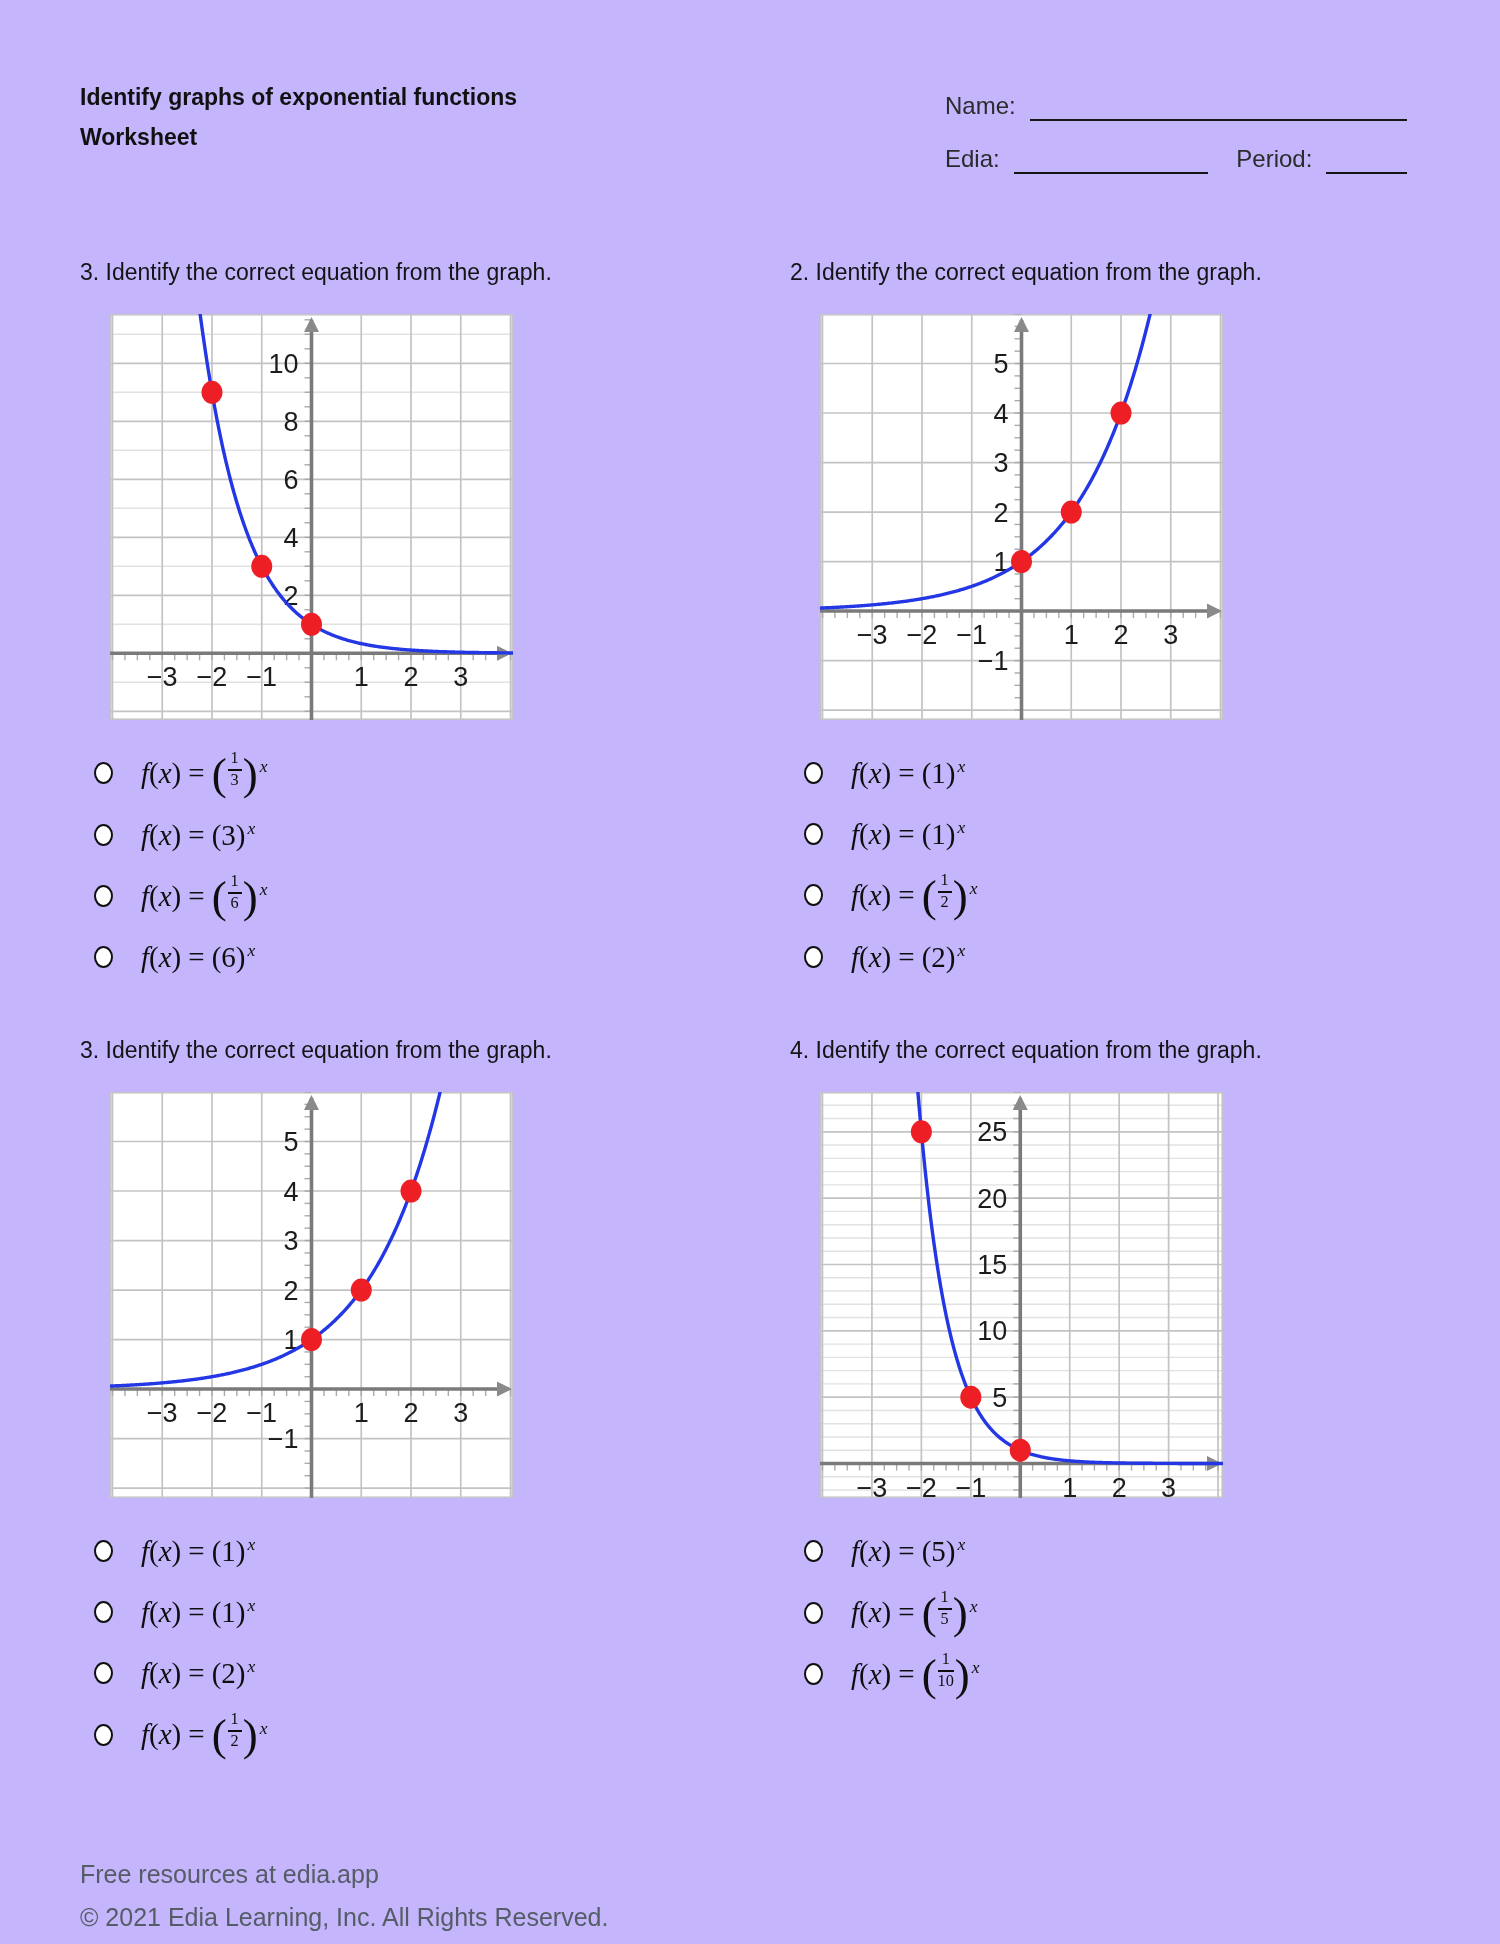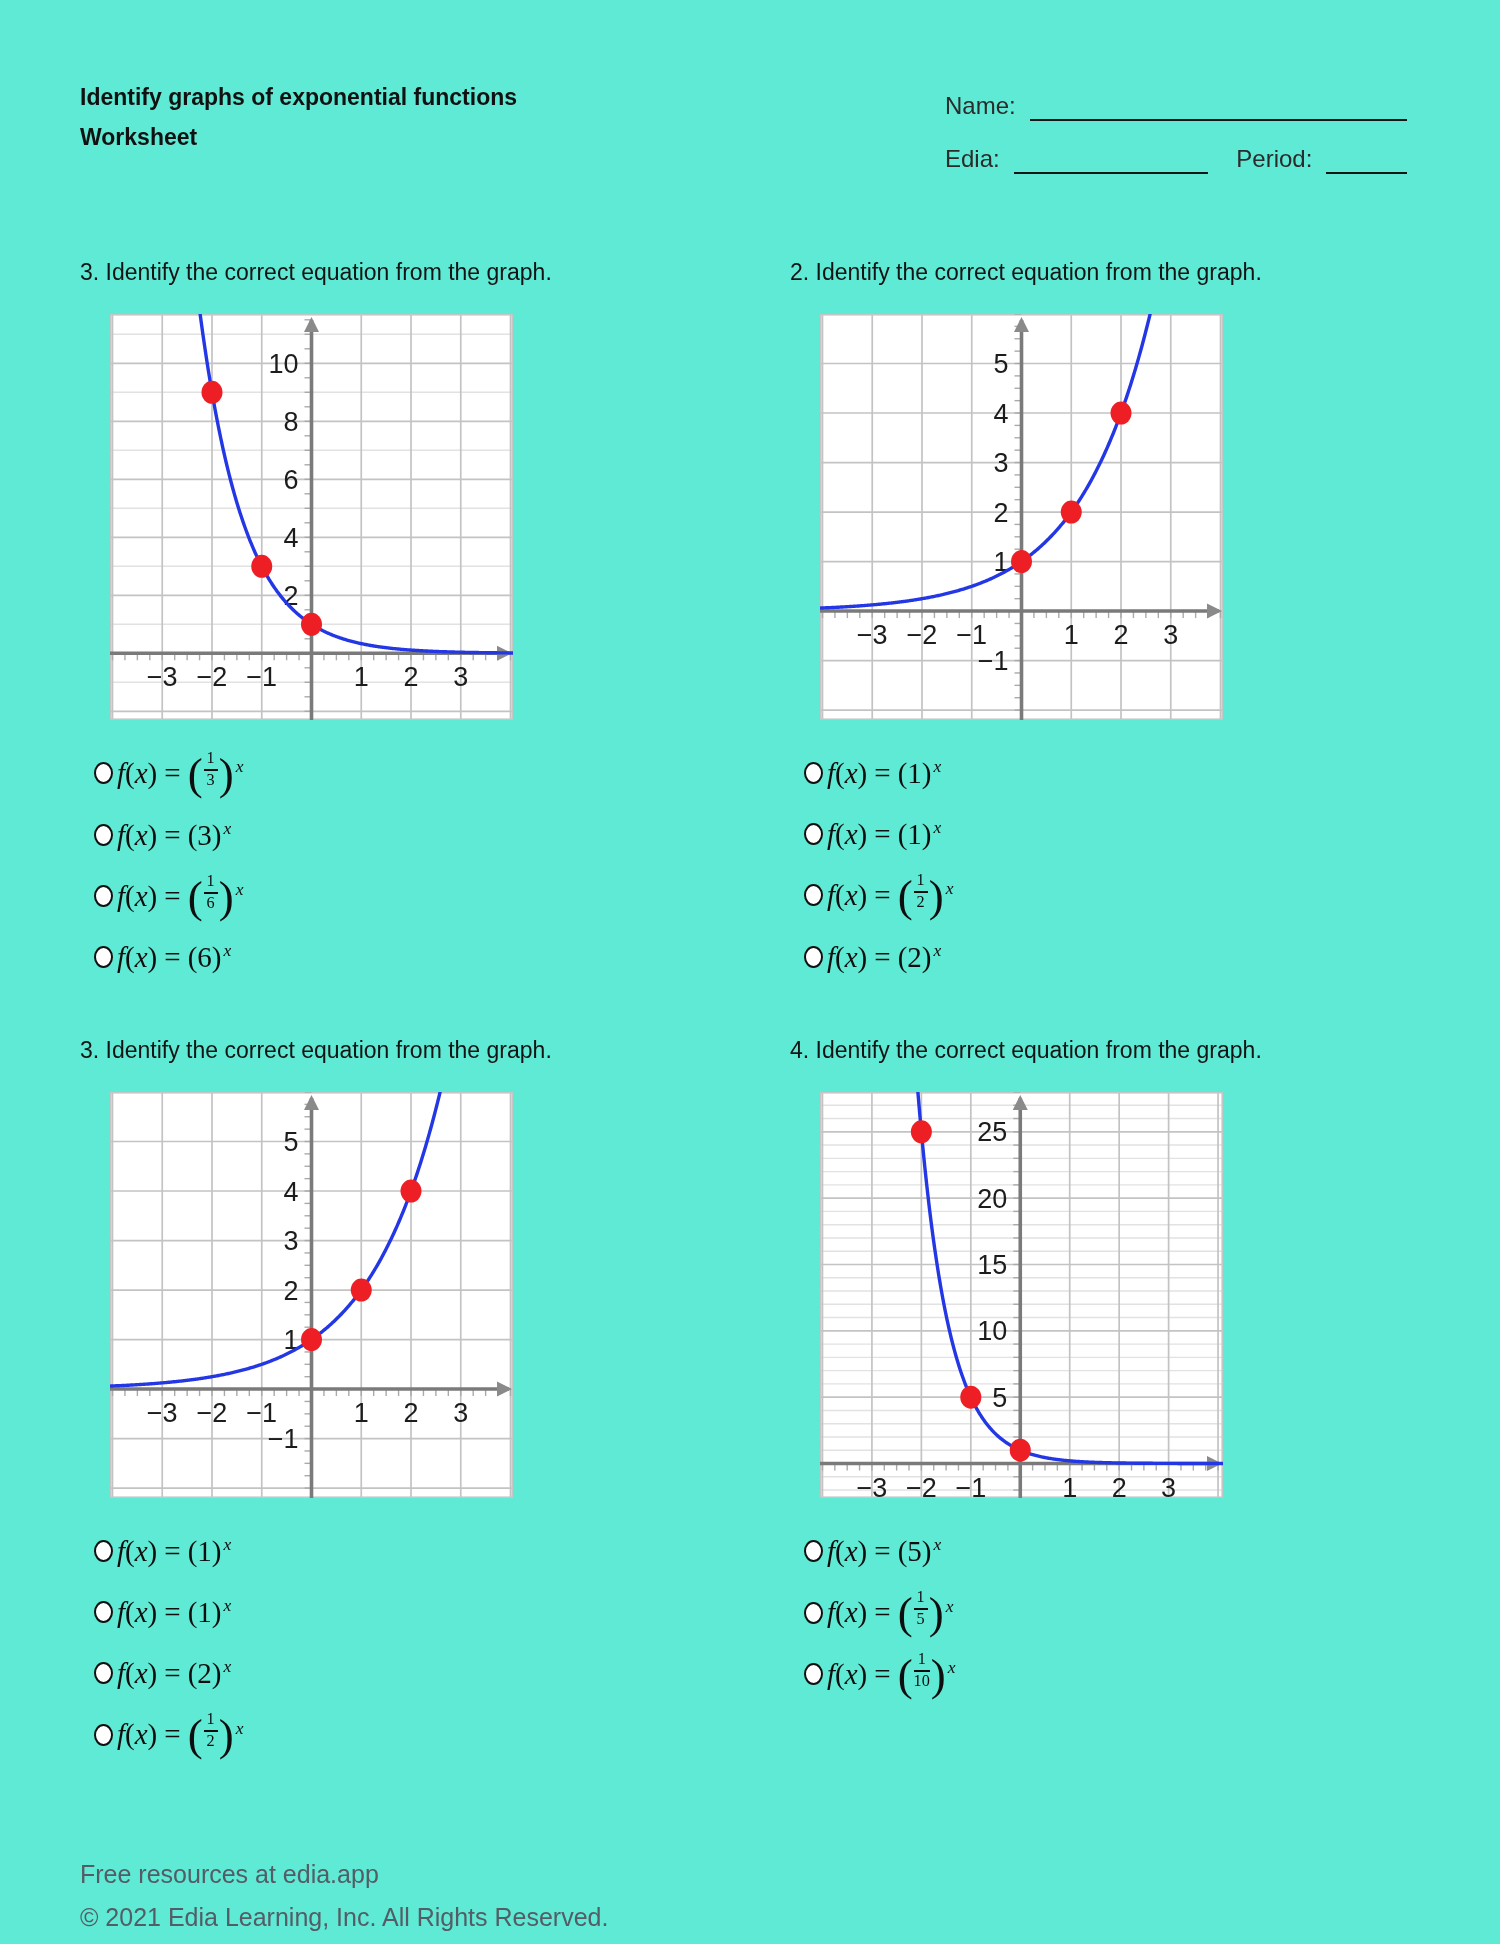--- a/index.html
+++ b/index.html
@@ -1,20 +1,20 @@
 <!DOCTYPE html>
 <html><head>
 <meta charset="utf-8">
 <style>
   html,body{margin:0;padding:0;background:#ffffff;}
   .page{
     position:relative;
     width:1500px;
     height:1944px;
-    background:#5eead4;
+    background:#c4b5fd;
     font-family:"Liberation Sans","DejaVu Sans",sans-serif;
     color:#141414;
     overflow:hidden;
   }
   
   .title-block{position:absolute;left:80px;top:86px;}
   .title-line{font-size:23px;font-weight:bold;color:#111;line-height:1;}
   .title-line.second{margin-top:17px;}
   .id-block{position:absolute;left:945px;top:92px;width:462px;font-size:24px;color:#2b2b2b;}
   .id-row{display:flex;align-items:flex-end;}
@@ -26,21 +26,21 @@
   .id-label{line-height:1.2;}
   .id-label.period{margin-left:28px;}
   
   .qgrid{
     position:absolute;left:80px;top:256px;width:1360px;
     display:grid;grid-template-columns:648px 648px;column-gap:62px;row-gap:54px;
   }
   .prompt{font-size:23px;font-weight:400;color:#141414;line-height:32px;margin:0;}
   .graph-wrap{width:403px;height:406px;margin:26px 0 0 30px;}
   .options{margin:30px 0 0 14px;display:flex;flex-direction:column;gap:15px;}
-  .option{display:flex;align-items:center;gap:4px;min-height:46px;}
+  .option{display:flex;align-items:center;gap:28px;min-height:46px;}
   .radio{width:19px;height:22px;border:2.5px solid #101010;border-radius:50%;flex:none;background:#fff;box-sizing:border-box;}
   
   .eq{font-family:"Liberation Serif","DejaVu Serif",serif;font-size:29px;color:#0e0e0e;white-space:nowrap;}
   .eq .it{font-style:italic;}
   .eq .mid{padding:0 7px;}
   .eq .paren.big{font-size:1.55em;font-weight:300;line-height:1;vertical-align:-0.13em;}
   .frac{display:inline-block;text-align:center;font-size:0.56em;line-height:1.1;vertical-align:-0.12em;padding:0 1px;}
   .frac .num{display:block;border-bottom:2px solid #0e0e0e;padding:0 3px 1px;}
   .frac .den{display:block;padding-top:1px;}
   sup.exp{font-size:0.6em;font-style:italic;margin-left:2px;vertical-align:0.62em;}

